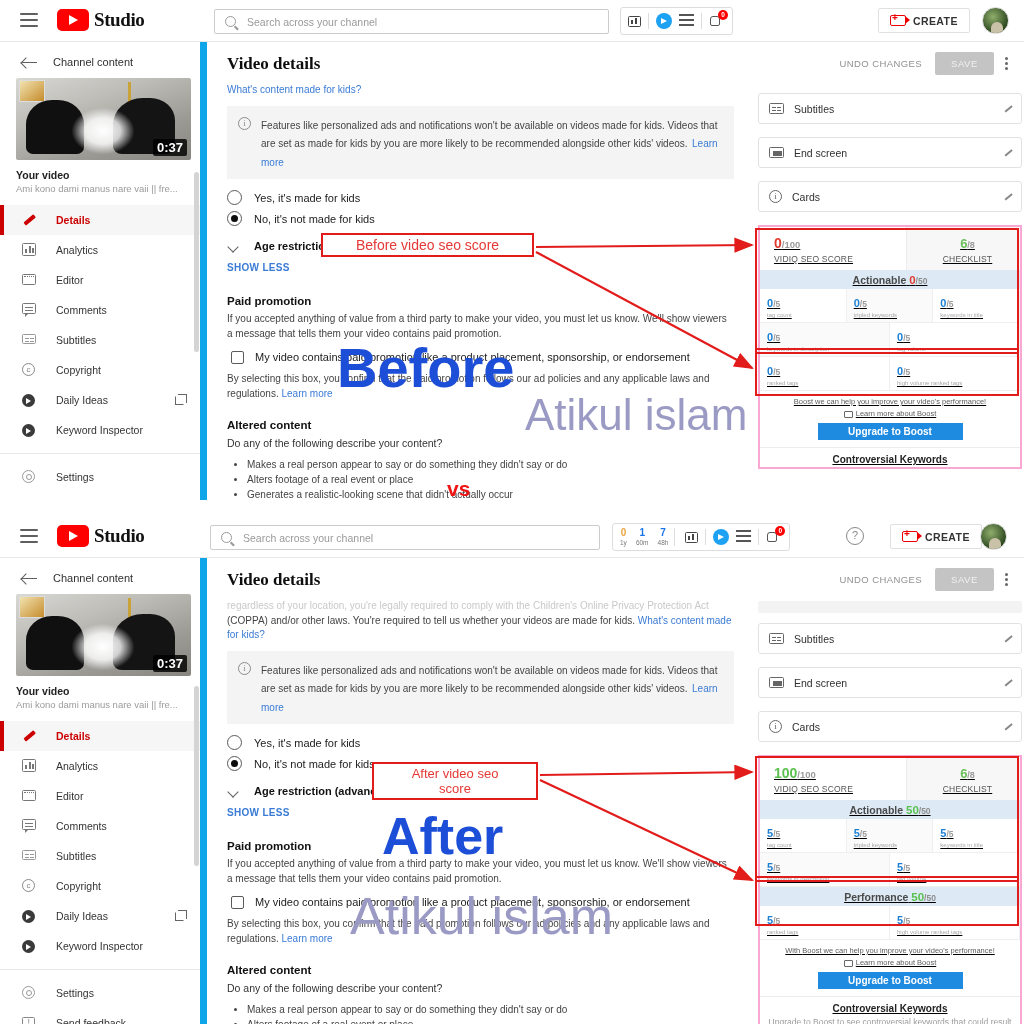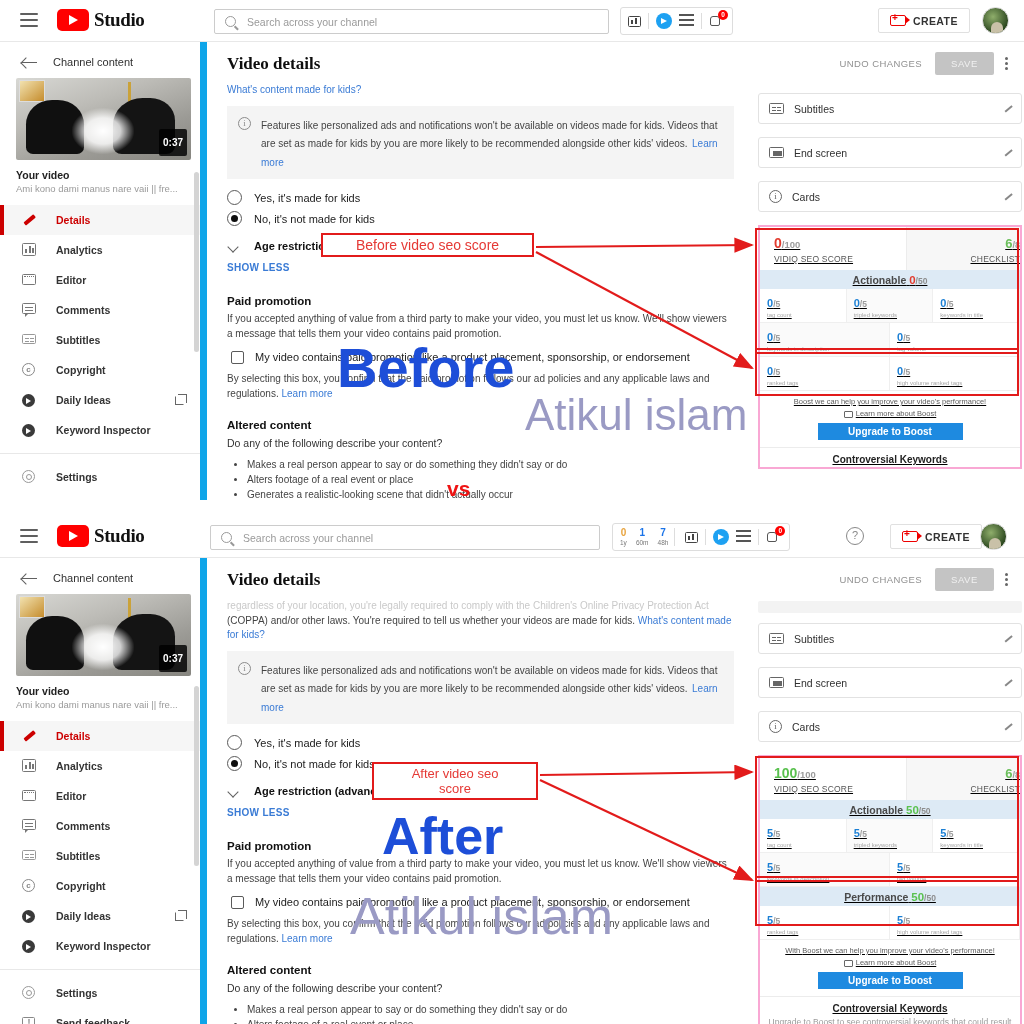--- a/index.html
+++ b/index.html
@@ -65,26 +65,26 @@
   .sb-top-lbl { font-size:11px; color:#303030; }
 
   .thumb-wrap { padding:0 16px; }
   .thumb { position:relative; width:175px; height:82px; border-radius:2px; overflow:hidden;
            background:linear-gradient(160deg,#d8d8d4 0%,#bdbcb7 35%,#9b9a95 70%,#86857f 100%); }
   .thumb .blobL { position:absolute; left:10px; top:22px; width:58px; height:54px; background:#101010; border-radius:45% 45% 12% 12%; }
   .thumb .blobR { position:absolute; right:16px; top:20px; width:62px; height:56px; background:#141414; border-radius:48% 40% 14% 14%; }
   .thumb .glow { position:absolute; left:56px; top:30px; width:62px; height:46px; background:radial-gradient(ellipse at center,#fff 0%,#ffffffcc 40%,#ffffff00 72%); }
   .thumb .topleft { position:absolute; left:3px; top:2px; width:26px; height:22px; background:linear-gradient(140deg,#f2e2b0,#c58c2c); border:1px solid #ddd; }
   .thumb .stick { position:absolute; left:112px; top:4px; width:3px; height:26px; background:#caa23a; }
-  .thumb .dur { position:absolute; right:4px; bottom:4px; background:rgba(0,0,0,.82); color:#fff; font-size:10px; padding:8px 4px; border-radius:2px; font-weight:bold; }
+  .thumb .dur { position:absolute; right:4px; bottom:4px; background:rgba(0,0,0,.82); color:#fff; font-size:13px; padding:1px 4px; border-radius:2px; font-weight:bold; }
   .vid-title { font-size:10.5px; font-weight:bold; color:#222; margin:9px 0 2px 16px; }
   .vid-sub { font-size:9.5px; color:#9a9a9a; margin-left:16px; }
 
   .sb-list { margin-top:11px; position:relative; }
-  .sb-item { display:flex; align-items:center; height:30px; padding-left:22px; gap:19px; position:relative; font-size:10.5px; color:#333;font-weight:bold; }
+  .sb-item { display:flex; align-items:center; height:30px; padding-left:22px; gap:19px; position:relative; font-size:10.5px; color:#333; }
   .sb-item.active { background:#f6f6f6; color:#c00; font-weight:bold; }
   .sb-item.active:before { content:""; position:absolute; left:0; top:0; bottom:0; width:4px; background:#c00; }
   .sb-ic { width:15px; height:14px; flex:0 0 15px; position:relative; }
   .sb-ext { position:absolute; right:16px; width:9px; height:9px; border:1.3px solid #666; border-top-color:transparent; border-right-color:transparent; }
   .sb-ext:after{content:"";position:absolute;left:2px;top:-3px;width:8px;height:8px;border-top:1.3px solid #666;border-right:1.3px solid #666;}
   .sb-sep { height:1px; background:#e8e8e8; margin:8px 0; }
 
   
   .g-pencil{position:absolute;left:0;top:1px;width:14px;height:12px;}
   .g-pencil:before{content:"";position:absolute;left:1px;top:4px;width:13px;height:3.5px;background:#c00;transform:rotate(-40deg);border-radius:1px;}
@@ -157,21 +157,21 @@
   .graystub { background:#f3f3f3; height:12px; border-radius:2px; margin-bottom:10px; }
 
   
   .seo { border:2px solid #f9a8d4; background:#fff;text-decoration:underline; }
   .seo-top { display:flex; }
   .seo-score { flex:1; padding:7px 0 6px 14px; }
   .seo-score .n { font-size:14px; font-weight:bold; color:#e23b2e; }
   .seo-score .n.good { color:#5ac14f; }
   .seo-score .d { font-size:9.5px; color:#9b9b9b; font-weight:bold; }
   .seo-score .cap { font-size:8.5px; color:#555; letter-spacing:0.2px; margin-top:2px; }
-  .seo-chk { width:114px; flex:0 0 114px; background:#f7f7f7; border-left:1px solid #ececec; text-align:right; padding:7px 0 6px 8px; }
+  .seo-chk { width:114px; flex:0 0 114px; background:#f7f7f7; border-left:1px solid #ececec; text-align:center; padding:7px 0 6px 8px; }
   .seo-chk .n { font-size:13px; font-weight:bold; color:#6abf5a; }
   .seo-chk .d { font-size:9px; color:#9b9b9b; font-weight:bold; }
   .seo-chk .cap { font-size:8.5px; color:#555; letter-spacing:0.2px; margin-top:2px; }
 
   .seo-band { background:#ddeaf5; text-align:center; padding:3.5px 0; font-size:10.5px; color:#4a4a4a; font-weight:bold; }
   .seo-band .v { color:#e23b2e; font-size:11.5px; }
   .seo-band .v.good { color:#5ac14f; }
   .seo-band .sm { font-size:8.5px; color:#8d8d8d; }
 
   .seo-grid { display:flex; flex-wrap:wrap; }

